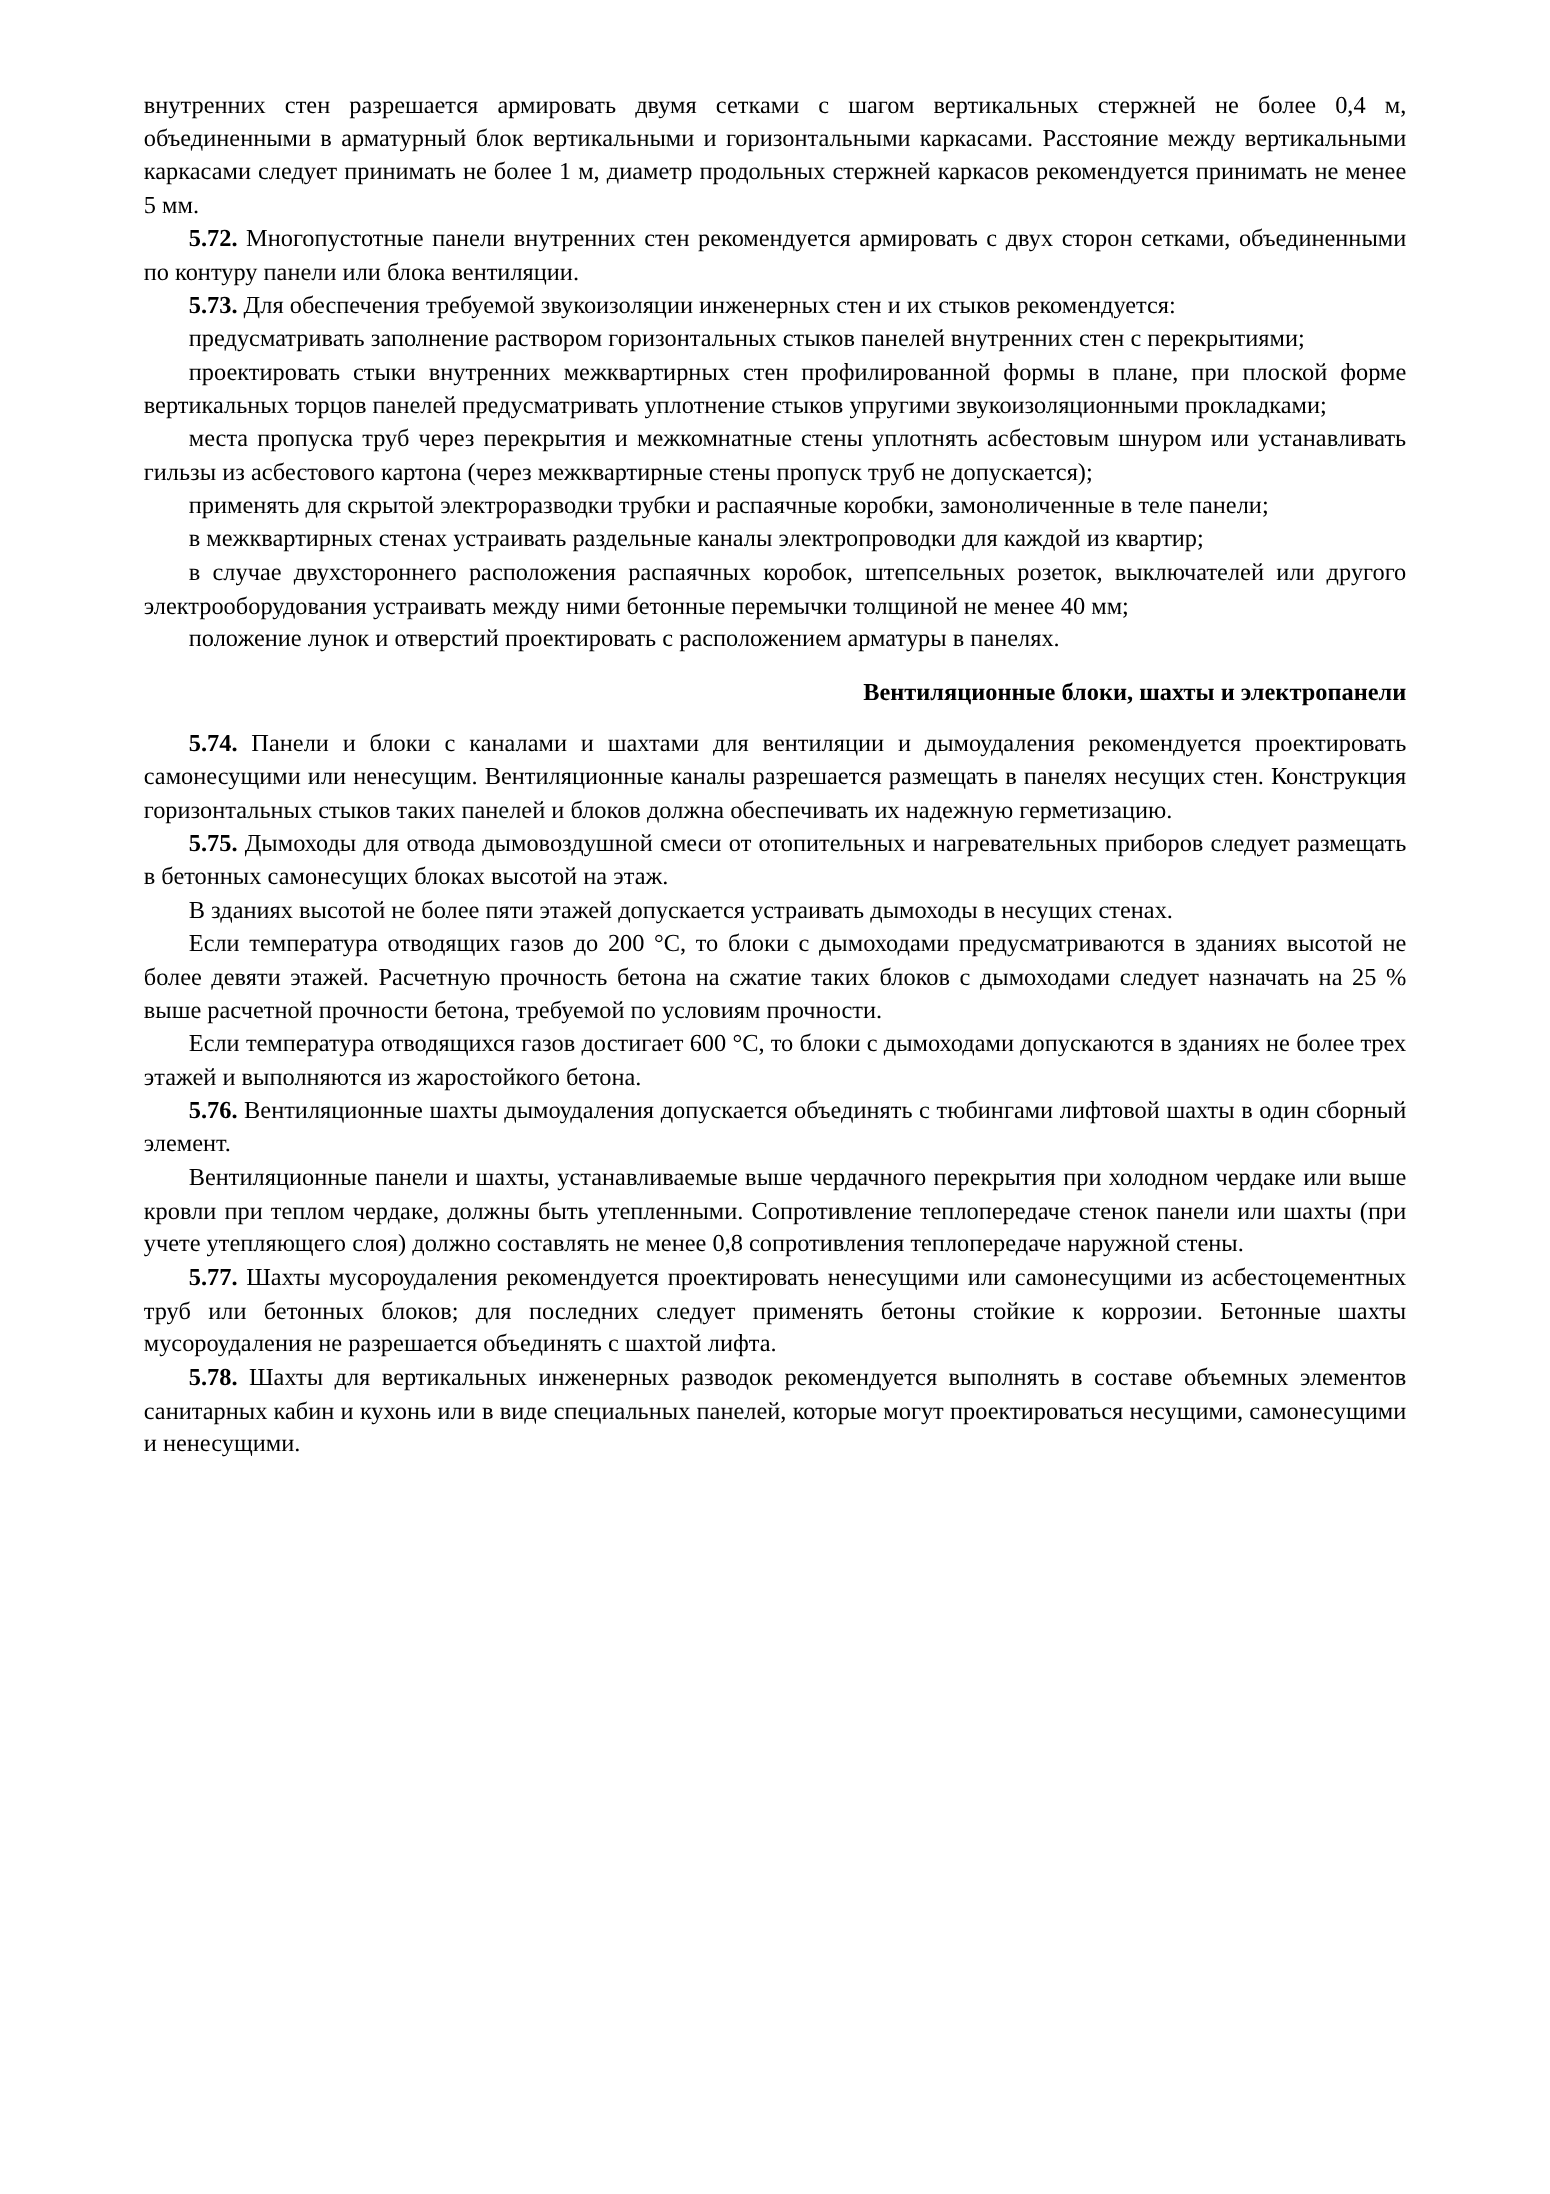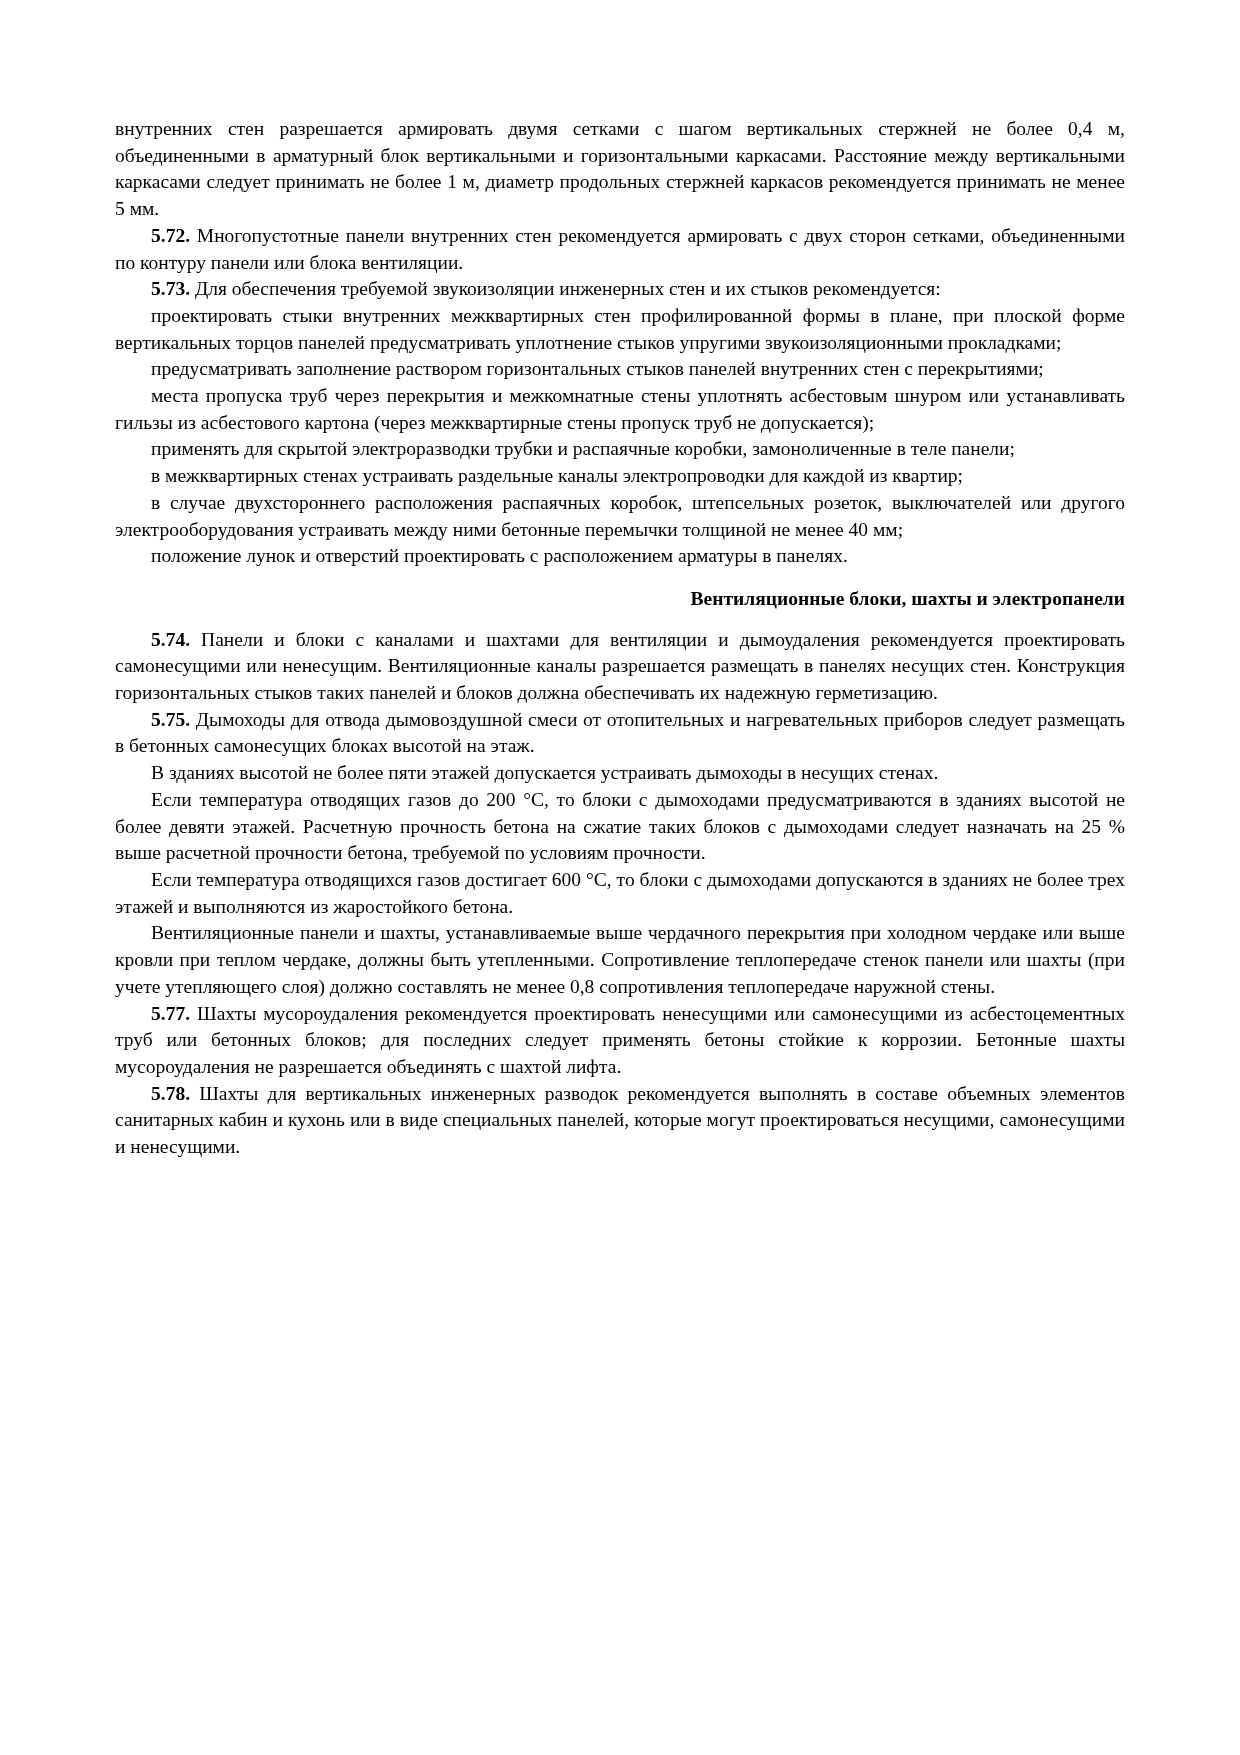--- a/index.html
+++ b/index.html
@@ -6,21 +6,21 @@
     margin: 0;
     padding: 0;
     background: #ffffff;
   }
   .page {
     position: relative;
     width: 1240px;
     height: 1755px;
     background: #ffffff;
     box-sizing: border-box;
-    padding: 116px 115px 0 115px;
+    padding: 72px 115px 0 115px;
     font-family: "Liberation Serif", serif;
     color: #000000;
   }
   .doc-body {
     font-size: 19.5px;
     line-height: 1.37;
     text-align: justify;
     text-justify: inter-word;
     hyphens: none;
   }
@@ -46,30 +46,31 @@
   }
 </style>
 </head>
 <body>
 
 <div class="page">
   <div class="doc-body" id="doc-body">
       <p class="noindent"><span>внутренних стен разрешается армировать двумя сетками с шагом вертикальных стержней не более 0,4 м, объединенными в арматурный блок вертикальными и горизонтальными каркасами. Расстояние между вертикальными каркасами следует принимать не более 1 м, диаметр продольных стержней каркасов рекомендуется принимать не менее 5 мм.</span></p>
       <p class="indent"><b class="num">5.72.</b> <span>Многопустотные панели внутренних стен рекомендуется армировать с двух сторон сетками, объединенными по контуру панели или блока вентиляции.</span></p>
       <p class="indent"><b class="num">5.73.</b> <span>Для обеспечения требуемой звукоизоляции инженерных стен и их стыков рекомендуется:</span></p>
+      <p class="indent"><span>предусматривать заполнение раствором горизонтальных стыков панелей внутренних стен с перекрытиями;</span></p>
       <p class="indent"><span>проектировать стыки внутренних межквартирных стен профилированной формы в плане, при плоской форме вертикальных торцов панелей предусматривать уплотнение стыков упругими звукоизоляционными прокладками;</span></p>
-      <p class="indent"><span>предусматривать заполнение раствором горизонтальных стыков панелей внутренних стен с перекрытиями;</span></p>
       <p class="indent"><span>места пропуска труб через перекрытия и межкомнатные стены уплотнять асбестовым шнуром или устанавливать гильзы из асбестового картона (через межквартирные стены пропуск труб не допускается);</span></p>
       <p class="indent"><span>применять для скрытой электроразводки трубки и распаячные коробки, замоноличенные в теле панели;</span></p>
       <p class="indent"><span>в межквартирных стенах устраивать раздельные каналы электропроводки для каждой из квартир;</span></p>
       <p class="indent"><span>в случае двухстороннего расположения распаячных коробок, штепсельных розеток, выключателей или другого электрооборудования устраивать между ними бетонные перемычки толщиной не менее 40 мм;</span></p>
       <p class="indent"><span>положение лунок и отверстий проектировать с расположением арматуры в панелях.</span></p>
       <div class="heading">Вентиляционные блоки, шахты и электропанели</div>
       <p class="indent"><b class="num">5.74.</b> <span>Панели и блоки с каналами и шахтами для вентиляции и дымоудаления рекомендуется проектировать самонесущими или ненесущим. Вентиляционные каналы разрешается размещать в панелях несущих стен. Конструкция горизонтальных стыков таких панелей и блоков должна обеспечивать их надежную герметизацию.</span></p>
       <p class="indent"><b class="num">5.75.</b> <span>Дымоходы для отвода дымовоздушной смеси от отопительных и нагревательных приборов следует размещать в бетонных самонесущих блоках высотой на этаж.</span></p>
       <p class="indent"><span>В зданиях высотой не более пяти этажей допускается устраивать дымоходы в несущих стенах.</span></p>
       <p class="indent"><span>Если температура отводящих газов до 200 °C, то блоки с дымоходами предусматриваются в зданиях высотой не более девяти этажей. Расчетную прочность бетона на сжатие таких блоков с дымоходами следует назначать на 25 % выше расчетной прочности бетона, требуемой по условиям прочности.</span></p>
       <p class="indent"><span>Если температура отводящихся газов достигает 600 °C, то блоки с дымоходами допускаются в зданиях не более трех этажей и выполняются из жаростойкого бетона.</span></p>
+      <p class="indent"><b class="num">5.76.</b> <span>Вентиляционные шахты дымоудаления допускается объединять с тюбингами лифтовой шахты в один сборный элемент.</span></p>
       <p class="indent"><span>Вентиляционные панели и шахты, устанавливаемые выше чердачного перекрытия при холодном чердаке или выше кровли при теплом чердаке, должны быть утепленными. Сопротивление теплопередаче стенок панели или шахты (при учете утепляющего слоя) должно составлять не менее 0,8 сопротивления теплопередаче наружной стены.</span></p>
       <p class="indent"><b class="num">5.77.</b> <span>Шахты мусороудаления рекомендуется проектировать ненесущими или самонесущими из асбестоцементных труб или бетонных блоков; для последних следует применять бетоны стойкие к коррозии. Бетонные шахты мусороудаления не разрешается объединять с шахтой лифта.</span></p>
       <p class="indent"><b class="num">5.78.</b> <span>Шахты для вертикальных инженерных разводок рекомендуется выполнять в составе объемных элементов санитарных кабин и кухонь или в виде специальных панелей, которые могут проектироваться несущими, самонесущими и ненесущими.</span></p>
     </div>
 </div>
 
 </body></html>

